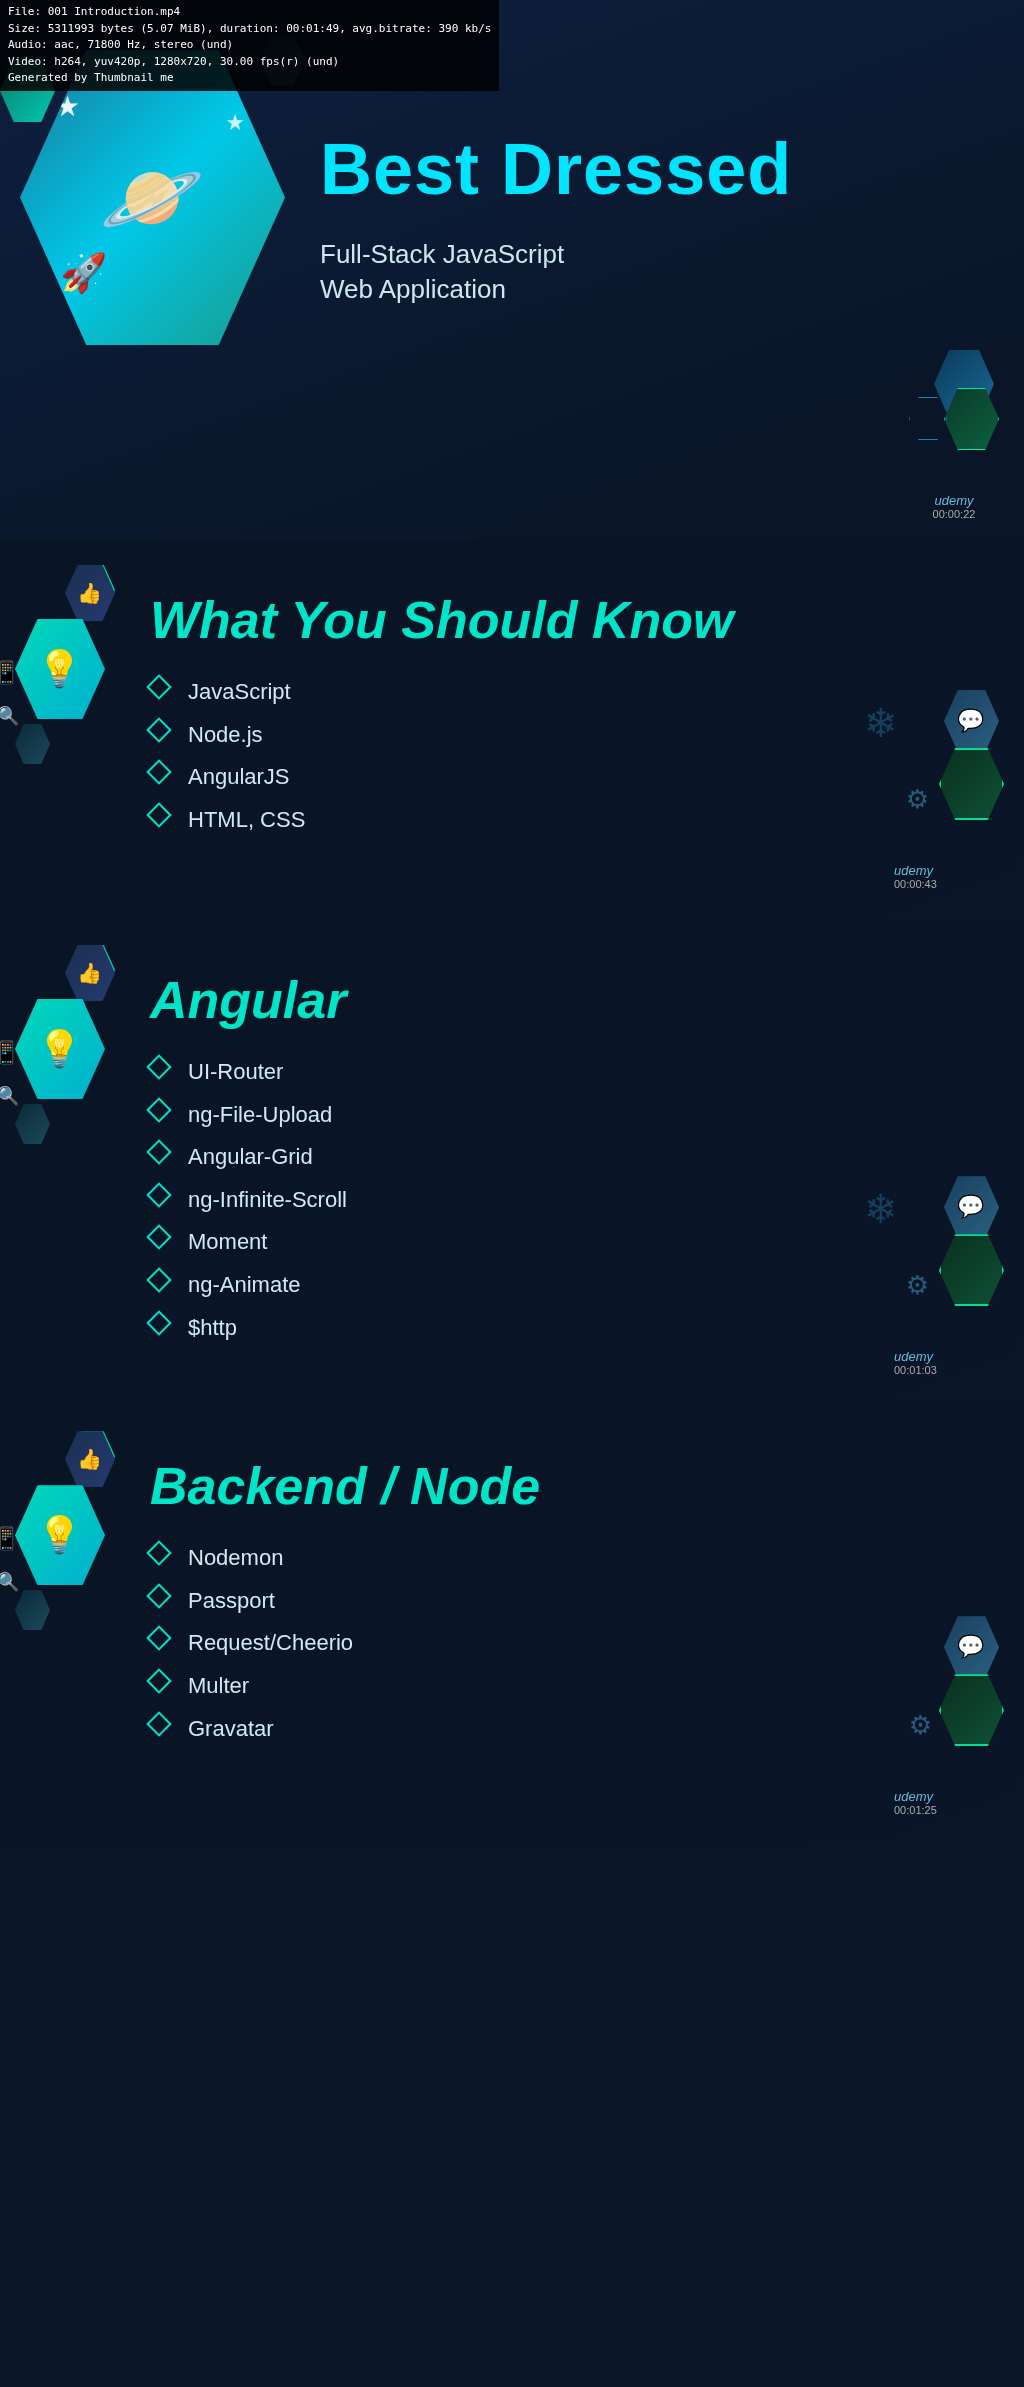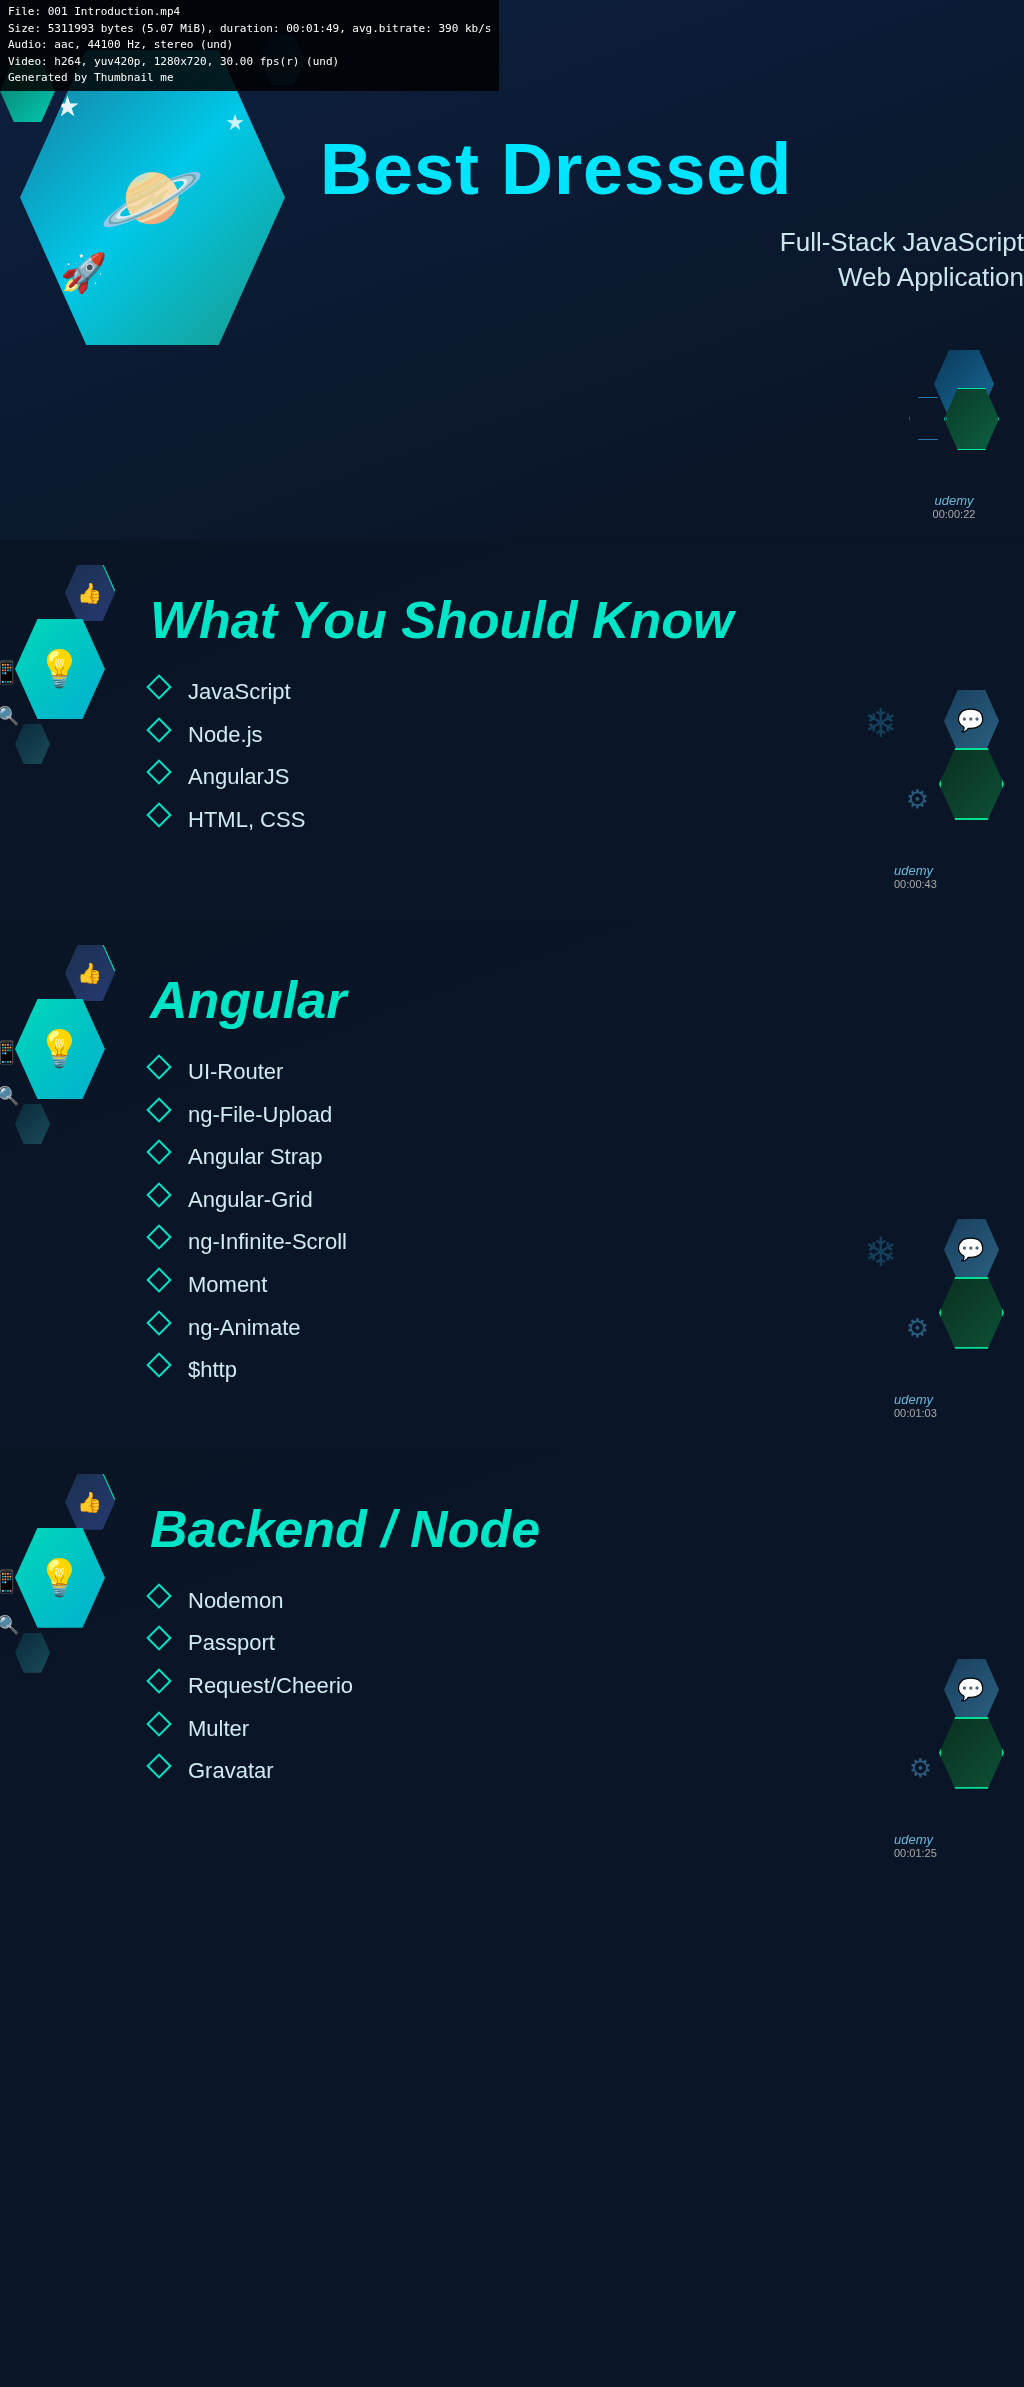--- a/index.html
+++ b/index.html
@@ -29,24 +29,23 @@
       font-size: 72px;
       font-weight: 700;
       color: #00e5ff;
       letter-spacing: 1px;
       line-height: 1.1;
     }
 
     .hero-subtitle {
       font-size: 26px;
       color: #cce8ee;
-      margin-top: 16px;
+      margin-top: 28px;
       font-weight: 400;
       line-height: 1.35;
-      text-align: right;
     }
 
     .timestamp {
       color: #aaa;
       font-size: 11px;
     }
 
     .section-heading {
       font-size: 52px;
       font-weight: 700;
@@ -86,21 +85,21 @@
       font-style: italic;
       margin-top: 43px;
     }
   </style>
 </head>
 <body>
 
 <div class="video-info">
   <div>File: 001 Introduction.mp4</div>
   <div>Size: 5311993 bytes (5.07 MiB), duration: 00:01:49, avg.bitrate: 390 kb/s</div>
-  <div>Audio: aac, 44100 Hz, stereo (und)</div>
+  <div>Audio: aac, 71800 Hz, stereo (und)</div>
   <div>Video: h264, yuv420p, 1280x720, 30.00 fps(r) (und)</div>
   <div>Generated by Thumbnail me</div>
 </div>
 
 <div class="page-section" style="min-height:540px; background: linear-gradient(160deg, #0d2040 0%, #0a1628 80%);">
 
   <div style="position:absolute; left:0; top:60px; width:55px; height:62px; background:linear-gradient(135deg,#0d7a6a,#00c8b0); clip-path:polygon(25% 0%,75% 0%,100% 50%,75% 100%,25% 100%,0% 50%);"></div>
 
   <div style="position:absolute; left:20px; top:50px;">
     <div style="width:265px; height:295px; background:linear-gradient(135deg,#1a7a9a,#00c8e8,#1a9a8a); clip-path:polygon(25% 0%,75% 0%,100% 50%,75% 100%,25% 100%,0% 50%); display:flex; align-items:center; justify-content:center; flex-direction:column; position:relative;">
@@ -206,24 +205,20 @@
     <div class="list-item">
       <div class="diamond-icon"></div>
       <span>UI-Router</span>
     </div>
     <div class="list-item">
       <div class="diamond-icon"></div>
       <span>ng-File-Upload</span>
     </div>
     <div class="list-item">
       <div class="diamond-icon"></div>
-      <span>Angular Strap</span>
-    </div>
-    <div class="list-item">
-      <div class="diamond-icon"></div>
       <span>Angular-Grid</span>
     </div>
     <div class="list-item">
       <div class="diamond-icon"></div>
       <span>ng-Infinite-Scroll</span>
     </div>
     <div class="list-item">
       <div class="diamond-icon"></div>
       <span>Moment</span>
     </div>

